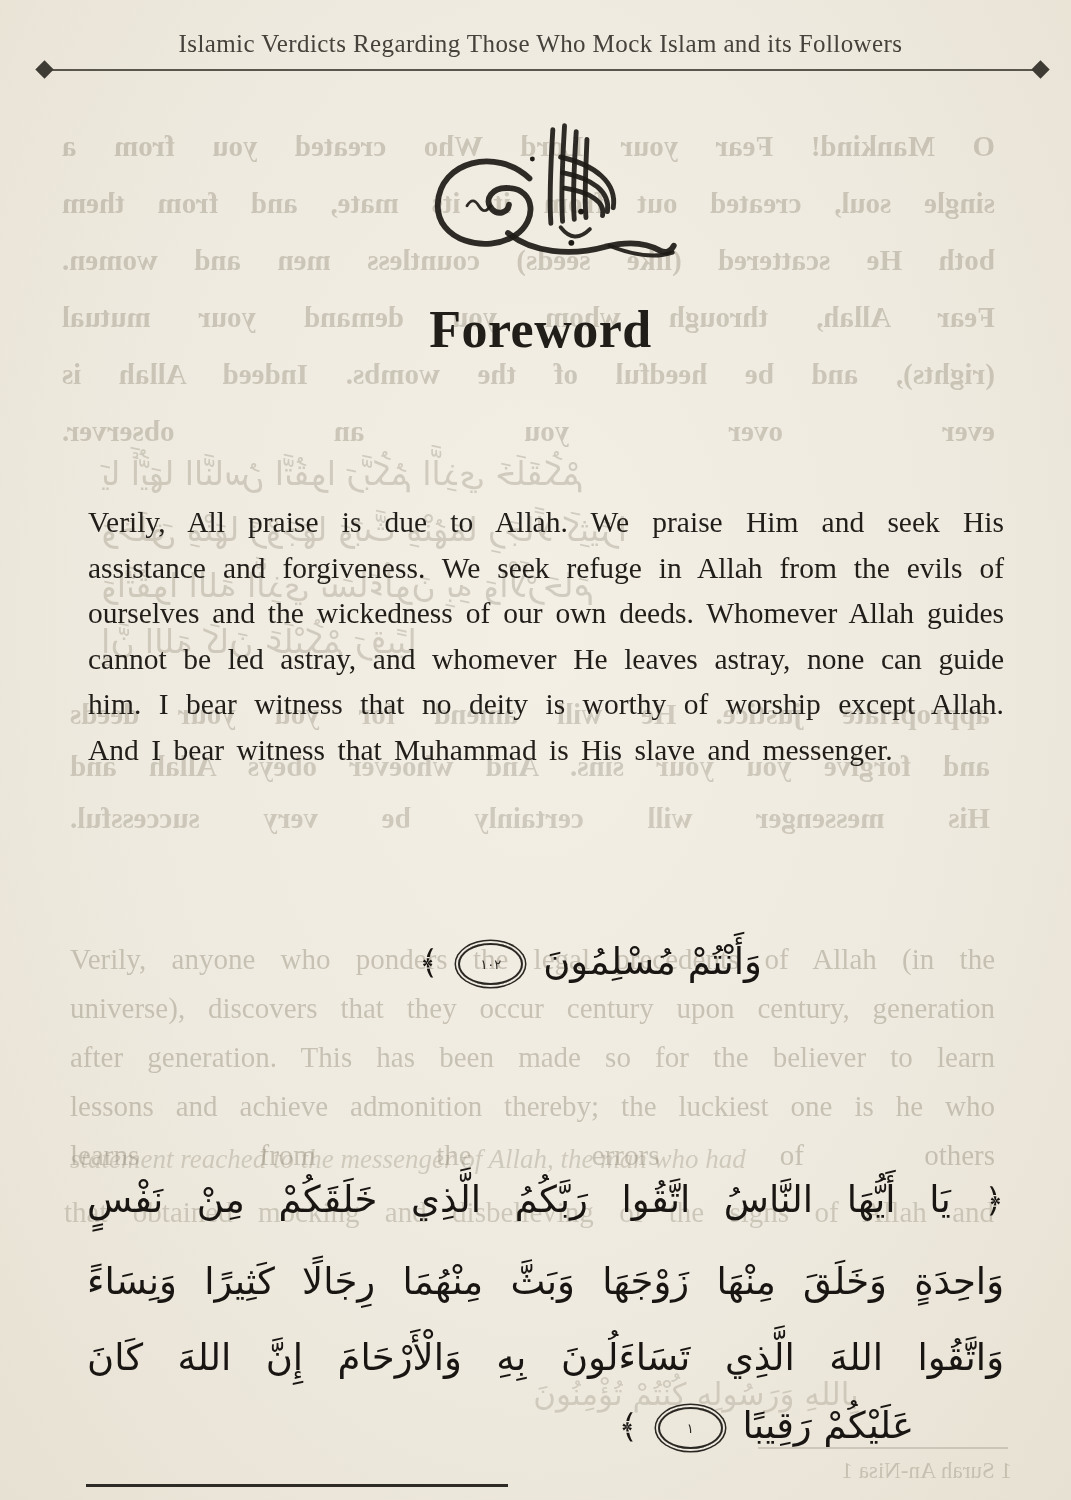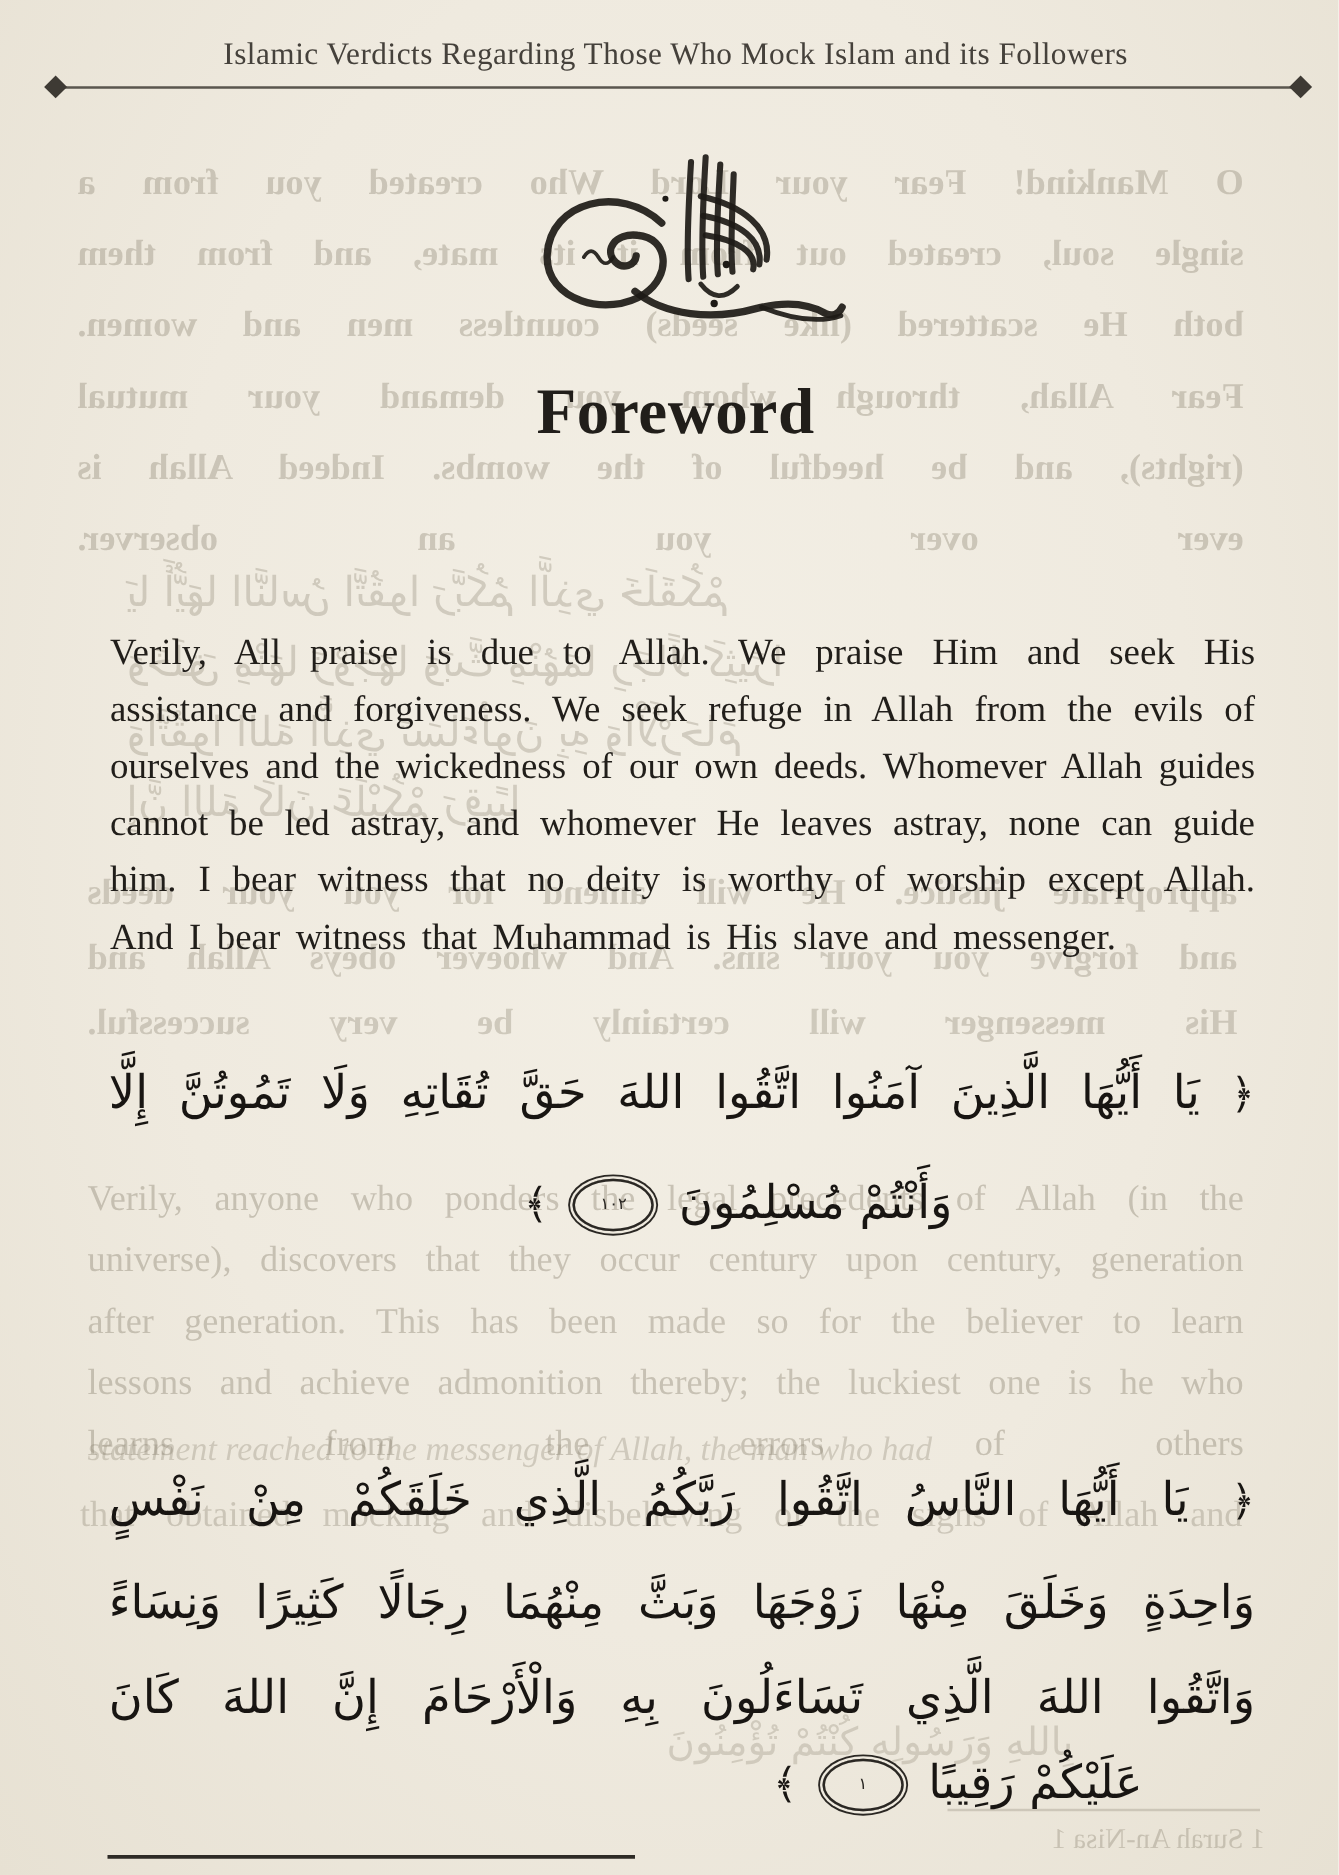--- a/index.html
+++ b/index.html
@@ -131,24 +131,20 @@
         <circle cx="171" cy="96" r="3" fill="#1d1a16" stroke="none"></circle>
         <circle cx="121" cy="42" r="2.5" fill="#1d1a16" stroke="none"></circle>
       </svg>
     </div>
 
     <div class="chapter-title">Foreword</div>
 
 
     <div class="opening-paragraph">Verily, All praise is due to Allah. We praise Him and seek His assistance and forgiveness. We seek refuge in Allah from the evils of ourselves and the wickedness of our own deeds. Whomever Allah guides cannot be led astray, and whomever He leaves astray, none can guide him. I bear witness that no deity is worthy of worship except Allah. And I bear witness that Muhammad is His slave and messenger.</div>
 
-    <div class="arabic v-line v-justify" style="top:852px;">
-      <span class="bracket">﴿</span>
-      <span>يَا أَيُّهَا الَّذِينَ آمَنُوا اتَّقُوا اللهَ حَقَّ تُقَاتِهِ وَلَا تَمُوتُنَّ إِلَّا</span>
-    </div>
     <div class="arabic v-line v-center" style="top:940px;padding-left:0;transform:translateX(45px);">
       <span>وَأَنْتُمْ مُسْلِمُونَ</span>
       <span class="medallion">
         <span class="num">١٠٢</span>
       </span>
       <span class="bracket">﴾</span>
     </div>
 
 
     <div class="arabic v-line v-justify" style="top:1178px;">

